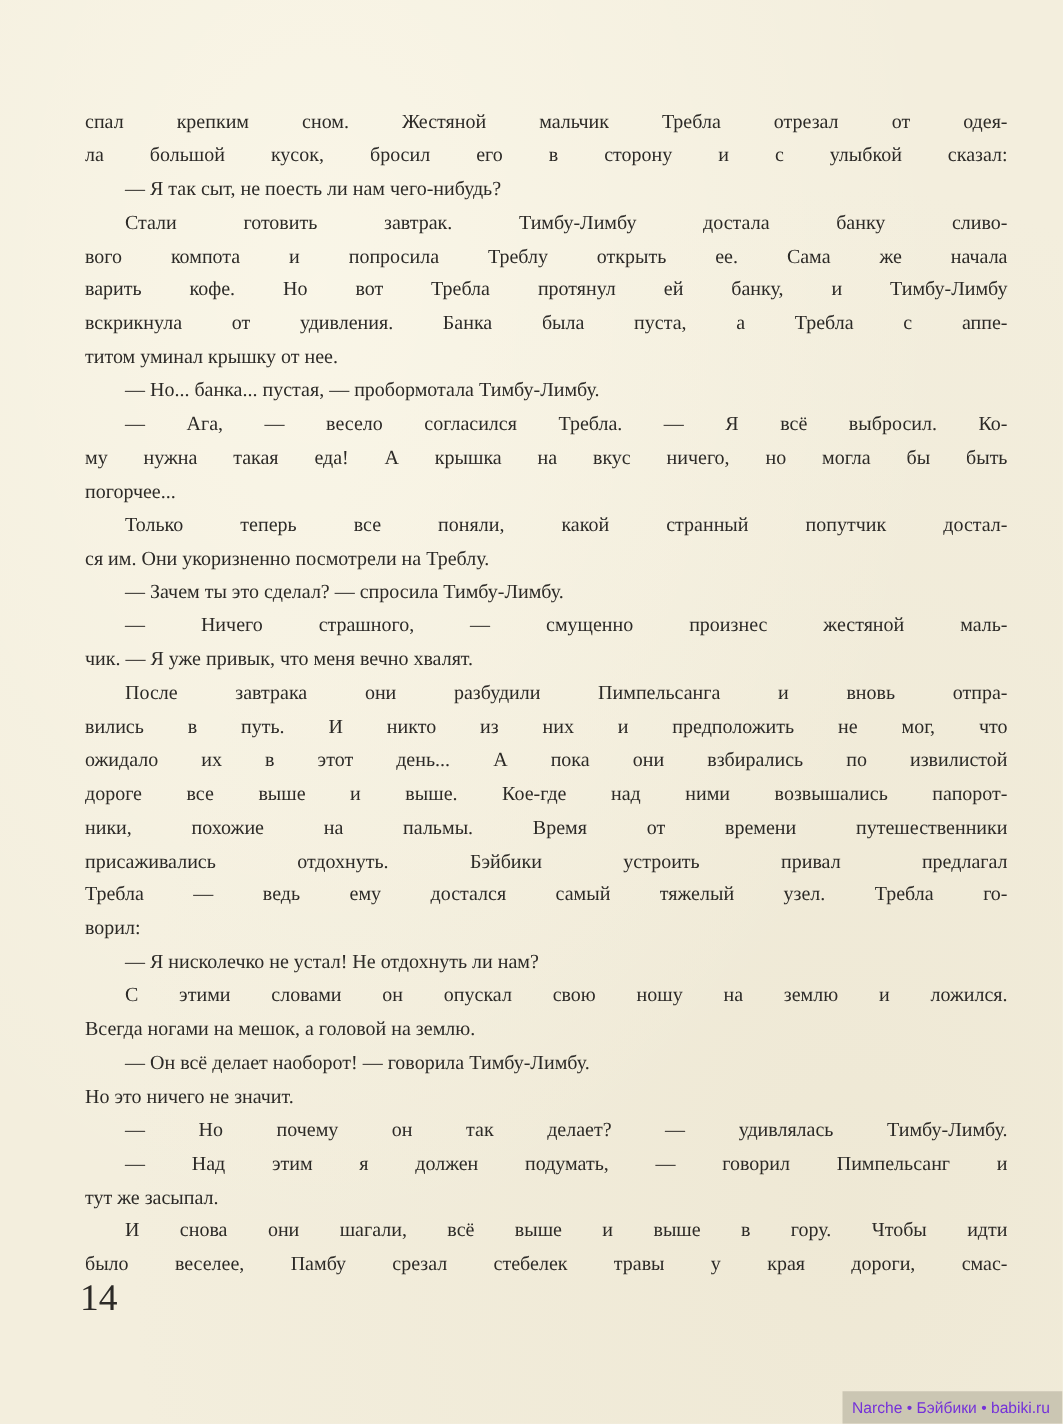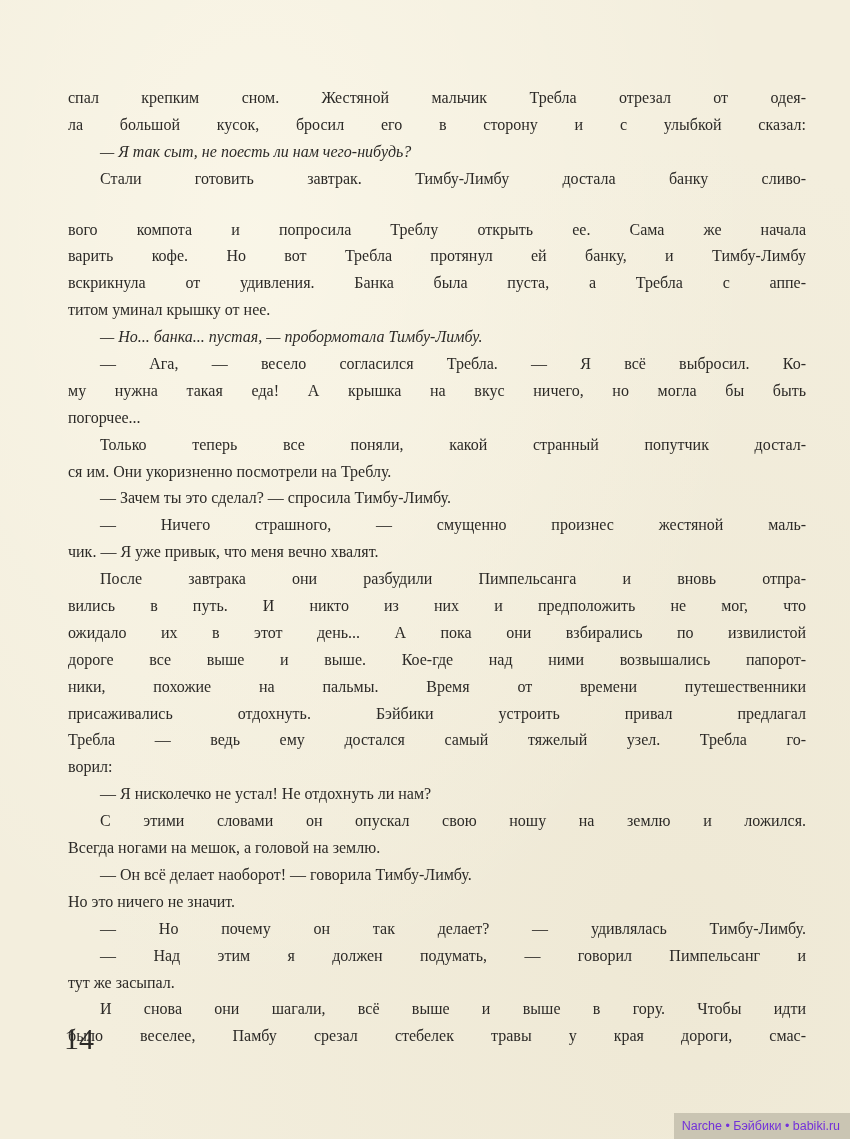--- a/index.html
+++ b/index.html
@@ -67,27 +67,27 @@
       opacity: 0.95;
     }
   </style>
 </head>
 <body>
 
 <div class="page">
   <div class="text-block" id="text-block">
       <span class="line justify" style="width: 738px; box-sizing: border-box;">спал крепким сном. Жестяной мальчик Требла отрезал от одея-</span>
       <span class="line justify" style="width: 738px; box-sizing: border-box;">ла большой кусок, бросил его в сторону и с улыбкой сказал:</span>
-      <span class="line indent" style="width: 738px; box-sizing: border-box; font-style: italic;">— Я так сыт, не поесть ли нам чего-нибудь?</span>
+      <span class="line indent" style="width: 738px; box-sizing: border-box;">— Я так сыт, не поесть ли нам чего-нибудь?</span>
       <span class="line indent justify" style="width: 738px; box-sizing: border-box;">Стали готовить завтрак. Тимбу-Лимбу достала банку сливо-</span>
-      <span class="line justify" style="width: 738px; box-sizing: border-box; margin-top: 24px;">вого компота и попросила Треблу открыть ее. Сама же начала</span>
+      <span class="line justify" style="width: 738px; box-sizing: border-box;">вого компота и попросила Треблу открыть ее. Сама же начала</span>
       <span class="line justify" style="width: 738px; box-sizing: border-box;">варить кофе. Но вот Требла протянул ей банку, и Тимбу-Лимбу</span>
       <span class="line justify" style="width: 738px; box-sizing: border-box;">вскрикнула от удивления. Банка была пуста, а Требла с аппе-</span>
       <span class="line" style="width: 738px; box-sizing: border-box;">титом уминал крышку от нее.</span>
-      <span class="line indent" style="width: 738px; box-sizing: border-box; font-style: italic;">— Но... банка... пустая, — пробормотала Тимбу-Лимбу.</span>
+      <span class="line indent" style="width: 738px; box-sizing: border-box;">— Но... банка... пустая, — пробормотала Тимбу-Лимбу.</span>
       <span class="line indent justify" style="width: 738px; box-sizing: border-box;">— Ага, — весело согласился Требла. — Я всё выбросил. Ко-</span>
       <span class="line justify" style="width: 738px; box-sizing: border-box;">му нужна такая еда! А крышка на вкус ничего, но могла бы быть</span>
       <span class="line" style="width: 738px; box-sizing: border-box;">погорчее...</span>
       <span class="line indent justify" style="width: 738px; box-sizing: border-box;">Только теперь все поняли, какой странный попутчик достал-</span>
       <span class="line" style="width: 738px; box-sizing: border-box;">ся им. Они укоризненно посмотрели на Треблу.</span>
       <span class="line indent" style="width: 738px; box-sizing: border-box;">— Зачем ты это сделал? — спросила Тимбу-Лимбу.</span>
       <span class="line indent justify" style="width: 738px; box-sizing: border-box;">— Ничего страшного, — смущенно произнес жестяной маль-</span>
       <span class="line" style="width: 738px; box-sizing: border-box;">чик. — Я уже привык, что меня вечно хвалят.</span>
       <span class="line indent justify" style="width: 738px; box-sizing: border-box;">После завтрака они разбудили Пимпельсанга и вновь отпра-</span>
       <span class="line justify" style="width: 738px; box-sizing: border-box;">вились в путь. И никто из них и предположить не мог, что</span>

